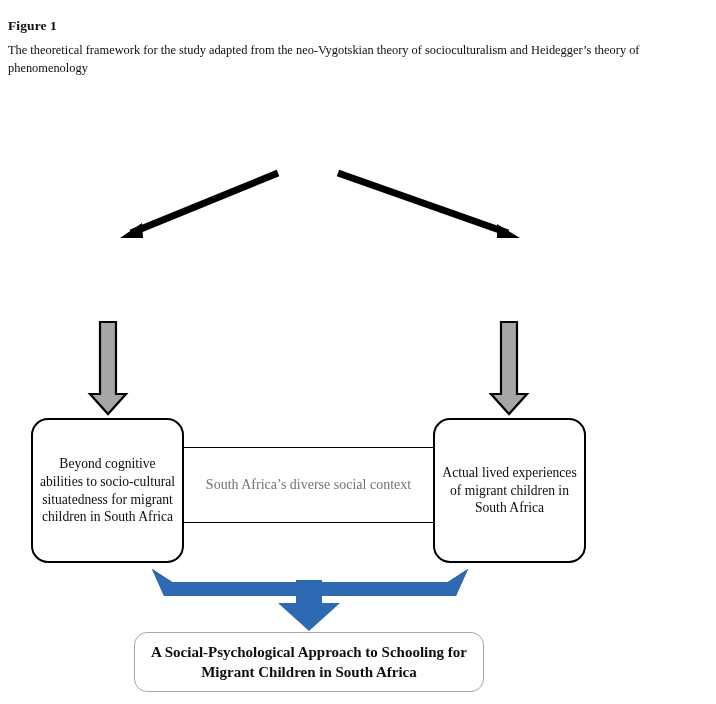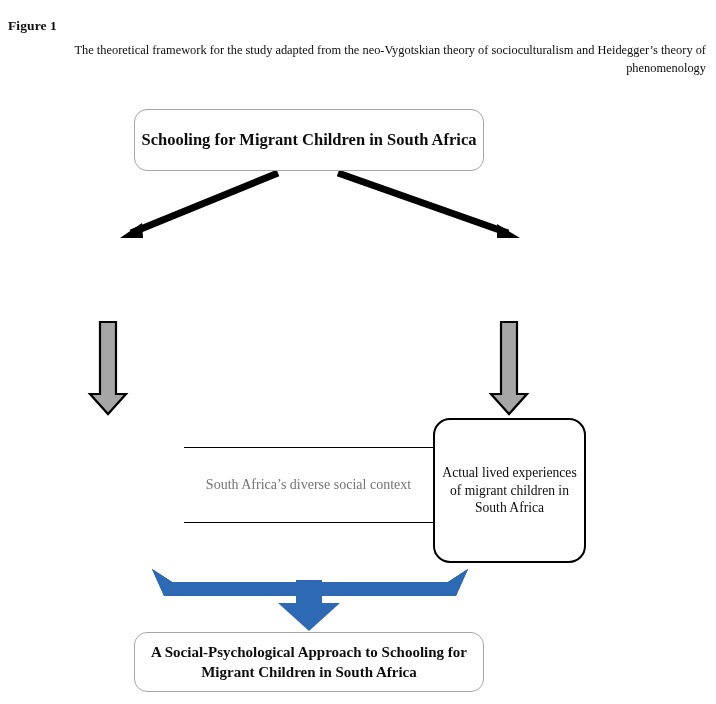--- a/index.html
+++ b/index.html
@@ -34,21 +34,21 @@
     white-space: nowrap;
   }
 
   .fig-caption {
     position: absolute;
     left: 8px;
     top: 30px;
     width: 698px;
     font-size: 12.4px;
     line-height: 1.42;
-    text-align: right;
+    text-align: left;
   }
 
   
   .node {
     position: absolute;
     box-sizing: border-box;
     background: #ffffff;
     display: flex;
     align-items: center;
     justify-content: center;
@@ -205,32 +205,32 @@
       <polygon points="152,557 164,584 164,570 172,570" fill="#2E6AB4"></polygon>
 
       <polygon points="468,557 456,584 456,570 448,570" fill="#2E6AB4"></polygon>
 
       <rect x="296" y="568" width="26" height="26" fill="#2E6AB4"></rect>
 
       <polygon points="278,591 340,591 309,619" fill="#2E6AB4"></polygon>
     </g>
   </svg>
 
-  <div class="node node--thin" id="node-top">
-    <span class="node-text">Schooling for Migrant Children in South Africa</span>
-  </div>
 
 
 
   <div id="band">
     <div class="band-line top"></div>
     <div class="band-line bottom"></div>
     <div class="band-text">South Africa’s diverse social context</div>
   </div>
 
+  <div class="node node--bold" id="node-beyond">
+    <span class="node-text">Beyond cognitive abilities to socio-cultural situatedness for migrant children in South Africa</span>
+  </div>
 
   <div class="node node--bold" id="node-actual">
     <span class="node-text">Actual lived experiences of migrant children in South Africa</span>
   </div>
 
   <div class="node node--thin" id="node-bottom">
     <span class="node-text">A Social-Psychological Approach to Schooling for Migrant Children in South Africa</span>
   </div>
 
 </div>

